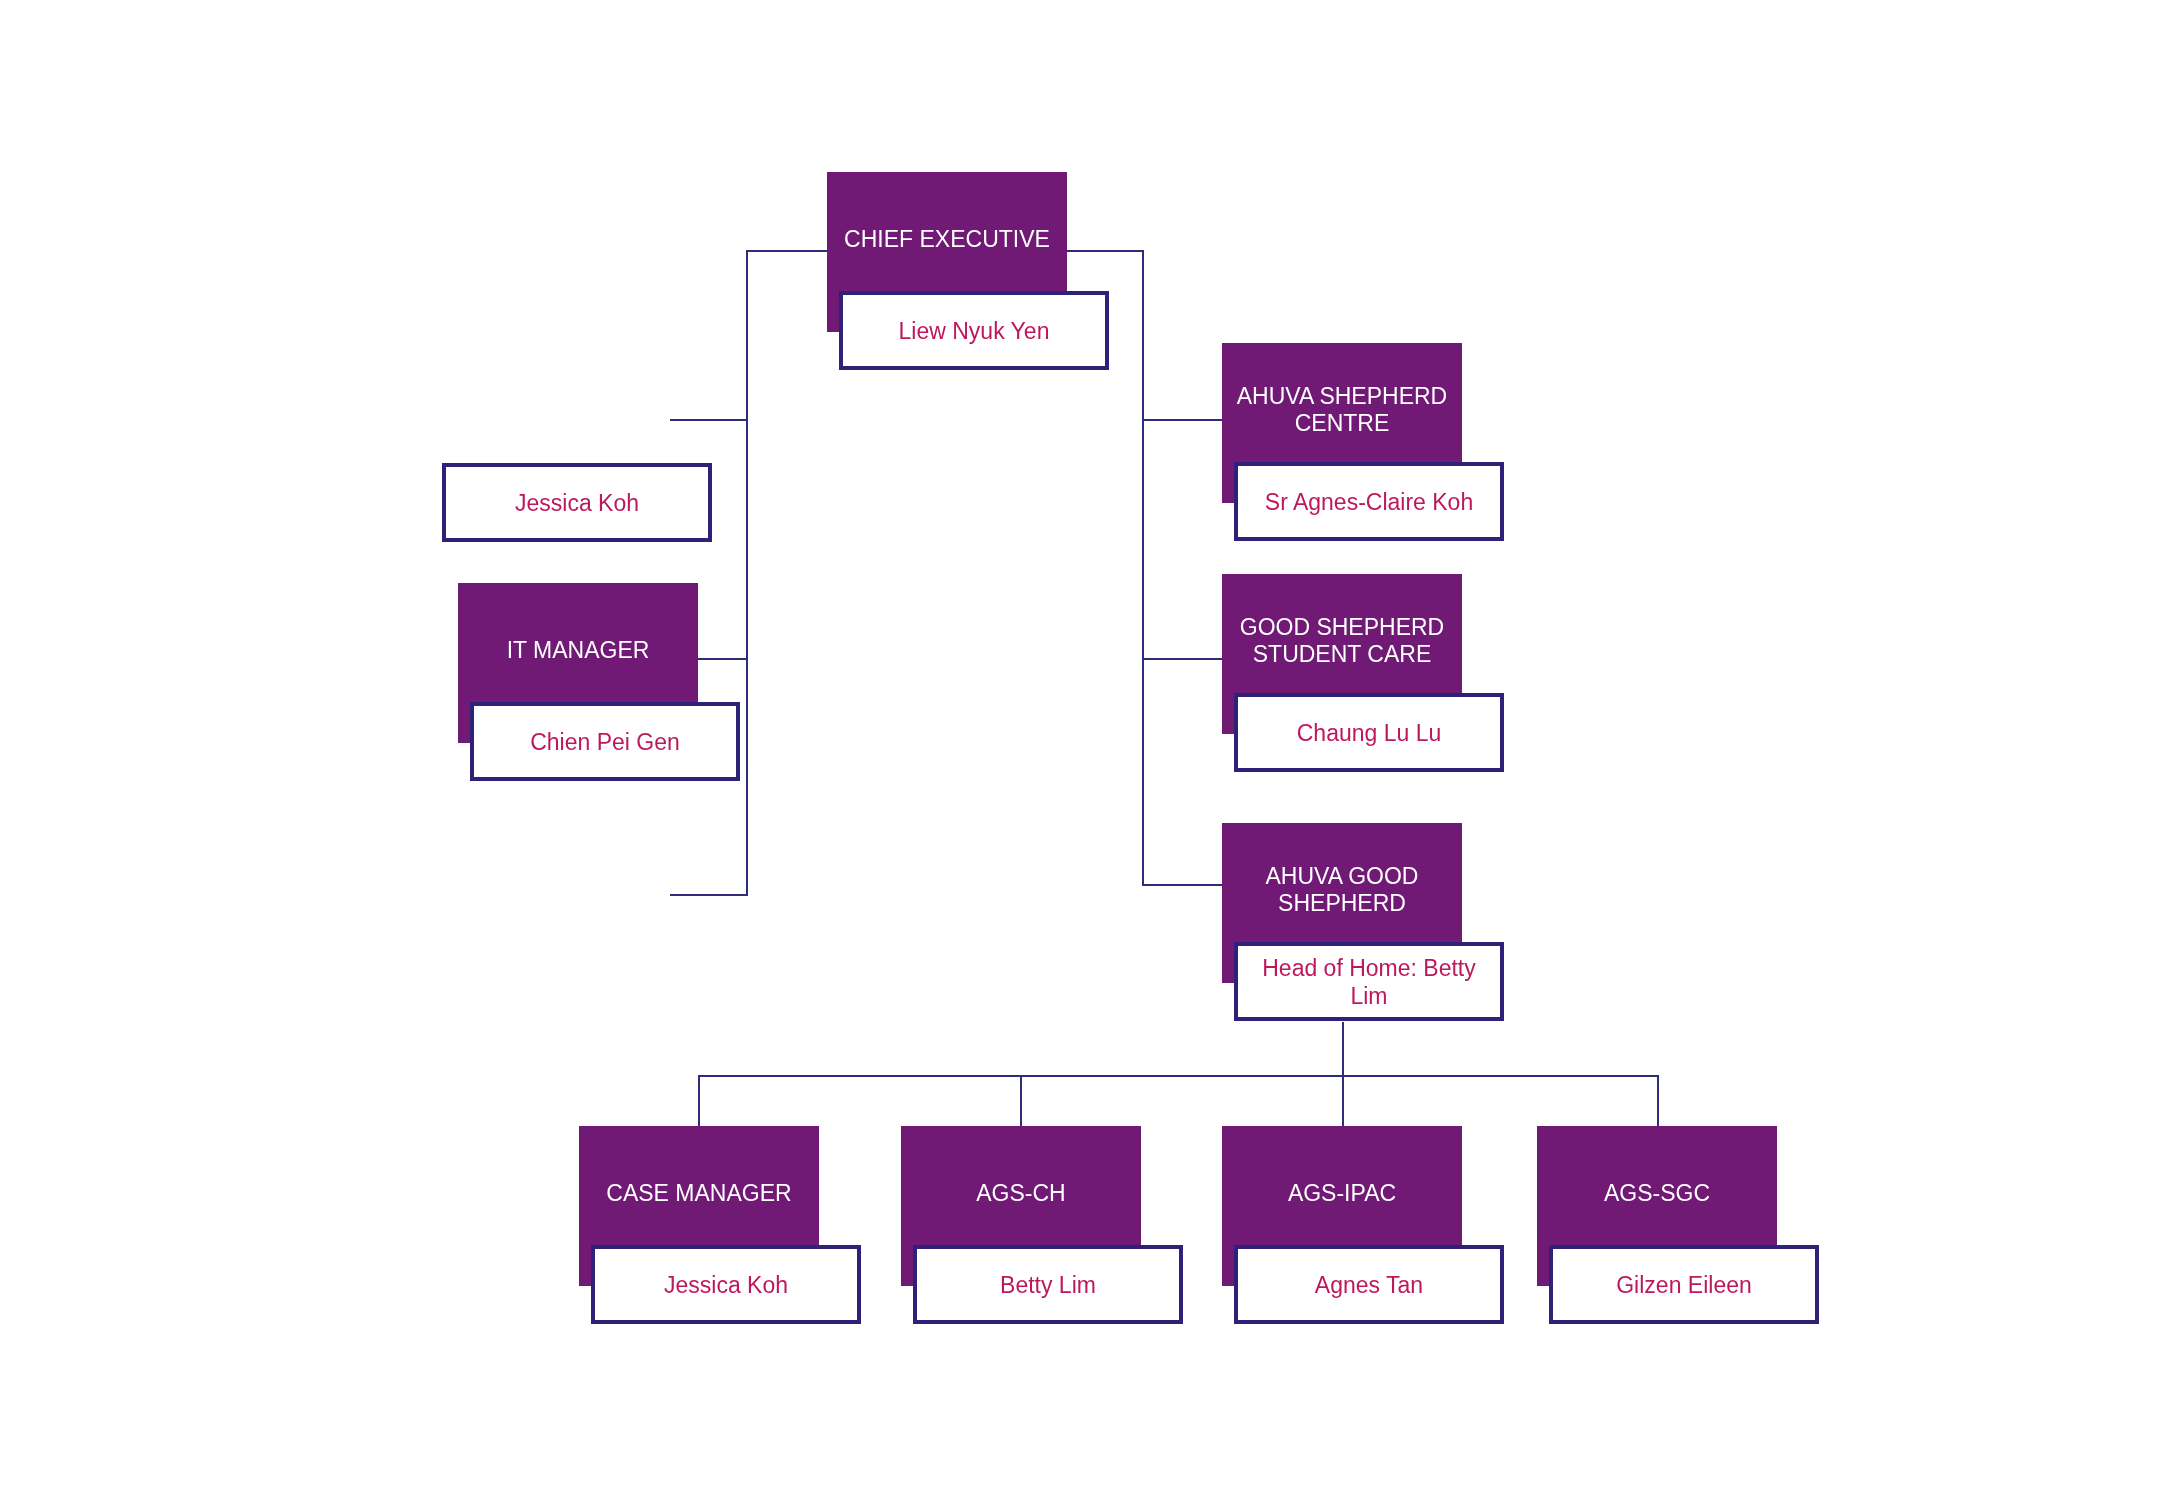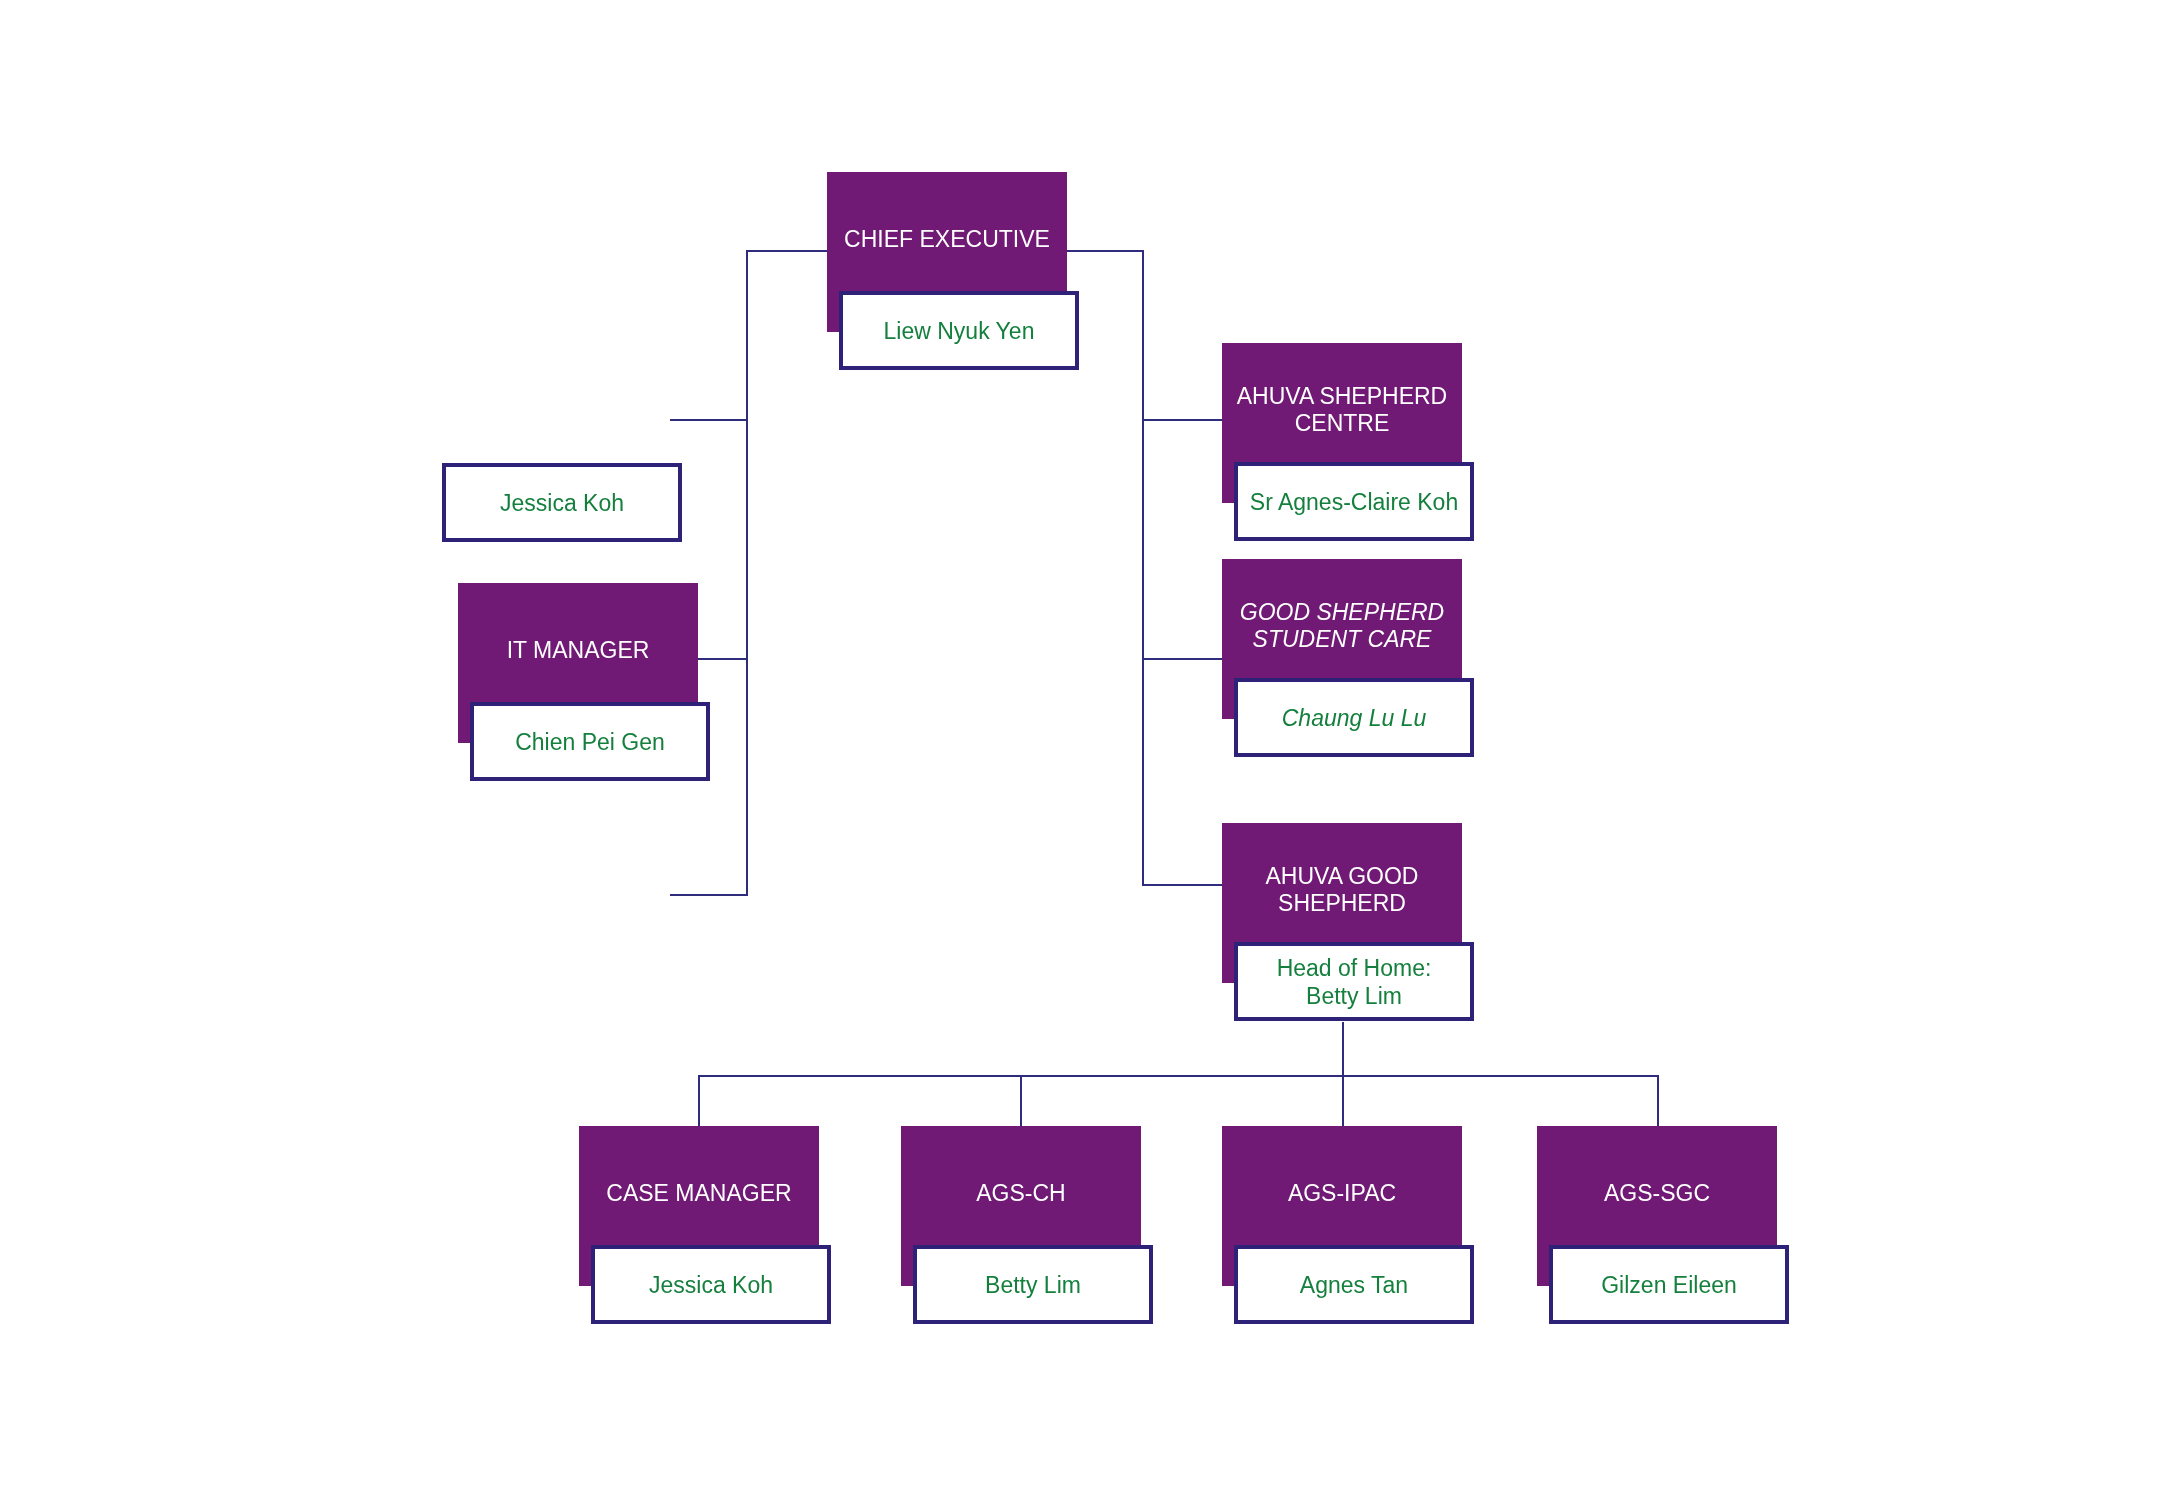--- a/index.html
+++ b/index.html
@@ -34,45 +34,45 @@
     text-align: center;
     box-sizing: border-box;
     padding: 0 10px 26px 10px;
     font-size: 23px;
     line-height: 27px;
   }
   .name-box {
     position: absolute;
     left: 12px;
     top: 119px;
-    width: 240px;
+    width: 270px;
     height: 79px;
     background: #ffffff;
     border: 4px solid #2e2178;
     box-sizing: border-box;
-    color: #15803d;
+    color: #be185d;
     display: flex;
     align-items: center;
     justify-content: center;
     text-align: center;
     padding: 0 10px;
     font-size: 23px;
     line-height: 28px;
   }
   .line {
     position: absolute;
     background: #2f2c7e;
   }
   
   .n-ce      { left: 827px;  top: 172px; }
   .n-cpm     { left: 430px;  top: 344px; }
   .n-it      { left: 430px;  top: 583px; margin-left: 28px; }
   .n-admin   { left: 430px;  top: 824px; }
   .n-gsc     { left: 1222px; top: 343px; }
-  .n-gssc    { left: 1222px; top: 559px; font-style: italic; }
+  .n-gssc    { left: 1222px; top: 574px; }
   .n-ahuva   { left: 1222px; top: 823px; }
   .n-case    { left: 579px;  top: 1126px; }
   .n-agsch   { left: 901px;  top: 1126px; }
   .n-agsipac { left: 1222px; top: 1126px; }
   .n-agssgc  { left: 1537px; top: 1126px; }
 </style>
 </head>
 <body>
 
 <div class="canvas">

